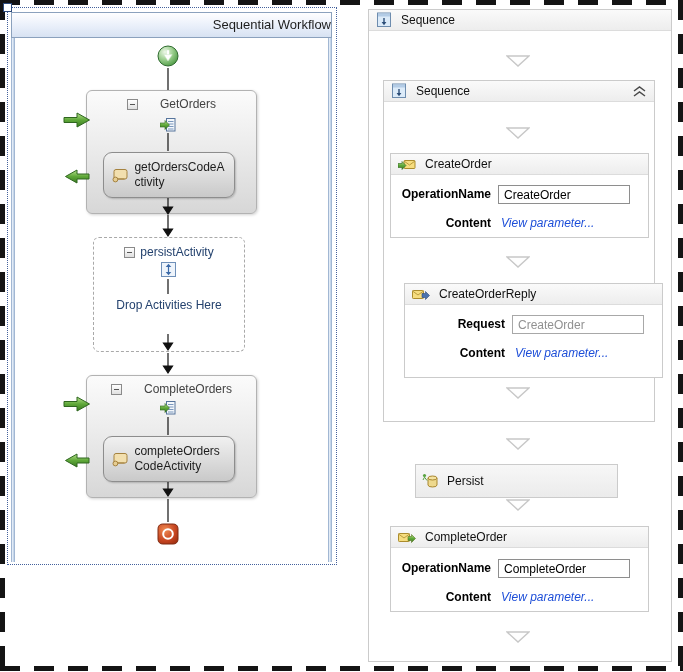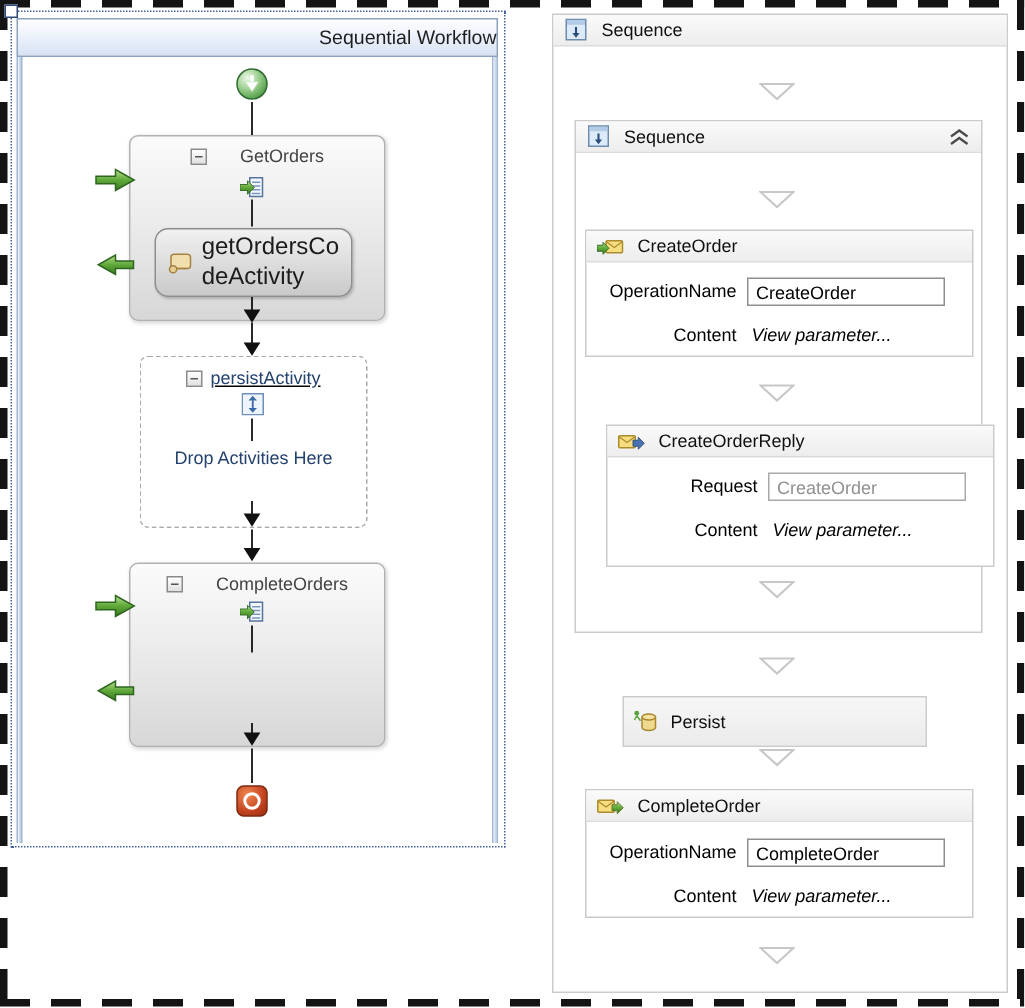--- a/index.html
+++ b/index.html
@@ -36,47 +36,47 @@
     background:linear-gradient(#fbfbfb,#ececec 45%,#d7d7d7);
     box-shadow:1px 1px 3px rgba(0,0,0,.18);z-index:2;}
   .act-title{display:flex;justify-content:center;align-items:center;gap:22px;
     margin-top:6px;font-size:12px;color:#434343;}
   .collapse-box{position:relative;display:inline-block;width:11px;height:11px;
     border:1px solid #8a8a8a;background:linear-gradient(#fff,#e0e0e0);box-sizing:border-box;}
   .collapse-box i{position:absolute;left:2px;right:2px;top:4px;height:1px;background:#555;}
   .child-box{position:absolute;border:1px solid #8d8d8d;border-radius:9px;box-sizing:border-box;
     background:linear-gradient(#f1f1f1,#c9c9c9);box-shadow:1px 1px 2px rgba(0,0,0,.2);
     z-index:3;display:flex;align-items:center;gap:6px;padding:2px 6px 2px 7px;}
-  .child-label{font-size:16px;color:#1c1c1c;line-height:1.25;word-break:break-all;width:102px;}
+  .child-label{font-size:12px;color:#1c1c1c;line-height:1.25;word-break:break-all;width:102px;}
   .persist-box{position:absolute;border:1px dashed #a9a9a9;border-radius:6px;
-    box-sizing:border-box;background:#fff;z-index:2;text-decoration:underline;}
+    box-sizing:border-box;background:#fff;z-index:2;}
   .persist-title{display:flex;justify-content:center;align-items:center;gap:5px;
     margin-top:7px;font-size:12px;color:#24426e;}
   .drop-hint{position:absolute;width:130px;text-align:center;font-size:12px;
     color:#24426e;line-height:1.35;z-index:3;}
   .node{position:absolute;z-index:4;}
   .garrow{position:absolute;z-index:5;}
   .flow{position:absolute;left:0;top:0;z-index:4;pointer-events:none;}
 
   
   .seq-box{position:absolute;border:1px solid #cbcbcb;background:#fff;box-sizing:border-box;}
   .seq-header{position:absolute;left:0;top:0;right:0;height:21px;
     background:linear-gradient(#fafafa,#ededed);border-bottom:1px solid #dcdcdc;
     display:flex;align-items:center;gap:9px;padding:0 7px;font-size:12px;color:#101010;
     box-sizing:border-box;}
   .seq-bar{position:absolute;border:1px solid #cbcbcb;box-sizing:border-box;
     background:linear-gradient(#f7f7f7,#ebebeb);
     display:flex;align-items:center;gap:8px;padding:16px 6px;font-size:12px;color:#101010;}
   .f-label{position:absolute;left:0;width:100px;text-align:right;font-size:12px;
-    color:#000;line-height:19px;}
+    color:#000;line-height:19px;font-weight:bold;}
   .f-input{position:absolute;left:107px;width:132px;height:19px;border:1px solid #8e8e8e;
     font-family:"Liberation Sans",sans-serif;font-size:12px;color:#000;
     padding:0 5px;box-sizing:border-box;background:#fff;}
   .f-input.gray{color:#919191;border-color:#a8a8a8;}
-  .f-link{position:absolute;left:110px;font-size:12px;font-style:italic;color:#000000;
+  .f-link{position:absolute;left:110px;font-size:12px;font-style:italic;color:#1d4ed8;
     line-height:19px;cursor:default;}
   .chev{position:absolute;}
   .hdr-collapse{position:absolute;right:8px;top:5px;}
 </style>
 </head>
 <body>
 
 <div class="screen">
 
   <svg width="0" height="0" style="position:absolute">
@@ -181,20 +181,28 @@
     <polygon points="1,6.5 14,6.5 14,2 26.5,9 14,16 14,11.5 1,11.5" fill="url(#gArrow)" stroke="#2e661f" stroke-width="1"></polygon>
   </svg>
   <svg class="node" style="left:160px;top:400px" width="16" height="16">
     <rect x="6.5" y="1.5" width="8.5" height="12.5" fill="#f3f7fb" stroke="#56749c"></rect>
     <line x1="8" y1="4.5" x2="13.5" y2="4.5" stroke="#7a97bd"></line>
     <line x1="8" y1="7" x2="13.5" y2="7" stroke="#7a97bd"></line>
     <line x1="8" y1="9.5" x2="13.5" y2="9.5" stroke="#7a97bd"></line>
     <line x1="8" y1="12" x2="13.5" y2="12" stroke="#7a97bd"></line>
     <polygon points="0,6 5,6 5,3.5 9.5,8 5,12.5 5,10 0,10" fill="url(#gArrow)" stroke="#2e661f" stroke-width=".6"></polygon>
   </svg>
+  <div class="child-box" style="left:103px;top:436px;width:132px;height:46px">
+    <svg width="19" height="15">
+      <rect x="3" y="1.5" width="13" height="9.5" rx="2" fill="#f2dfae" stroke="#a5823f"></rect>
+      <circle cx="4.4" cy="11.5" r="2.4" fill="#e6cd92" stroke="#a5823f"></circle>
+      <path d="M6.5 11 h7" stroke="#a5823f" fill="none"></path>
+    </svg>
+    <div class="child-label">completeOrdersCodeActivity</div>
+  </div>
   <svg class="garrow" style="left:64px;top:452px" width="26" height="17">
     <polygon points="25,6 13,6 13,2 1.5,8.5 13,15 13,11 25,11" fill="url(#gArrow)" stroke="#2e661f" stroke-width="1"></polygon>
   </svg>
 
   <svg class="node" style="left:157px;top:523px" width="22" height="22">
     <rect x="1" y="1" width="20" height="20" rx="4.5" fill="url(#gEnd)" stroke="#7e2a12"></rect>
     <circle cx="11" cy="11" r="4.8" fill="none" stroke="#fff" stroke-width="2"></circle>
   </svg>
 
   <svg class="flow" width="683" height="672">

